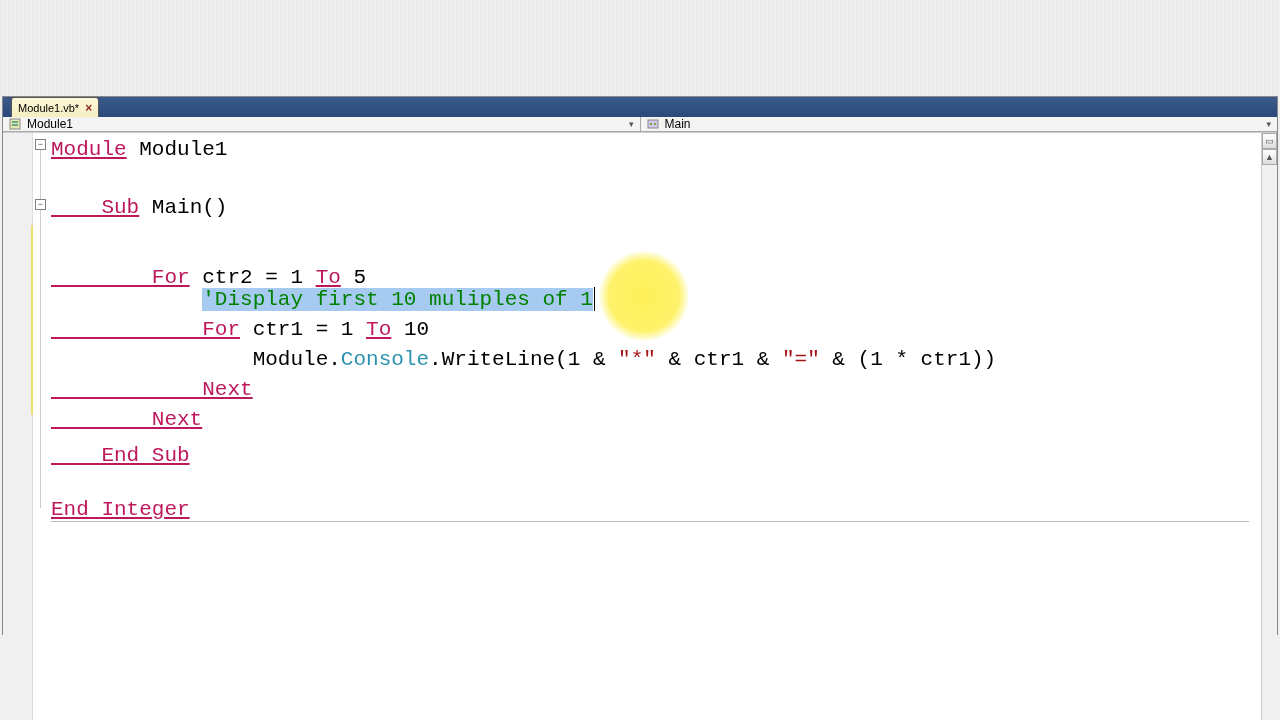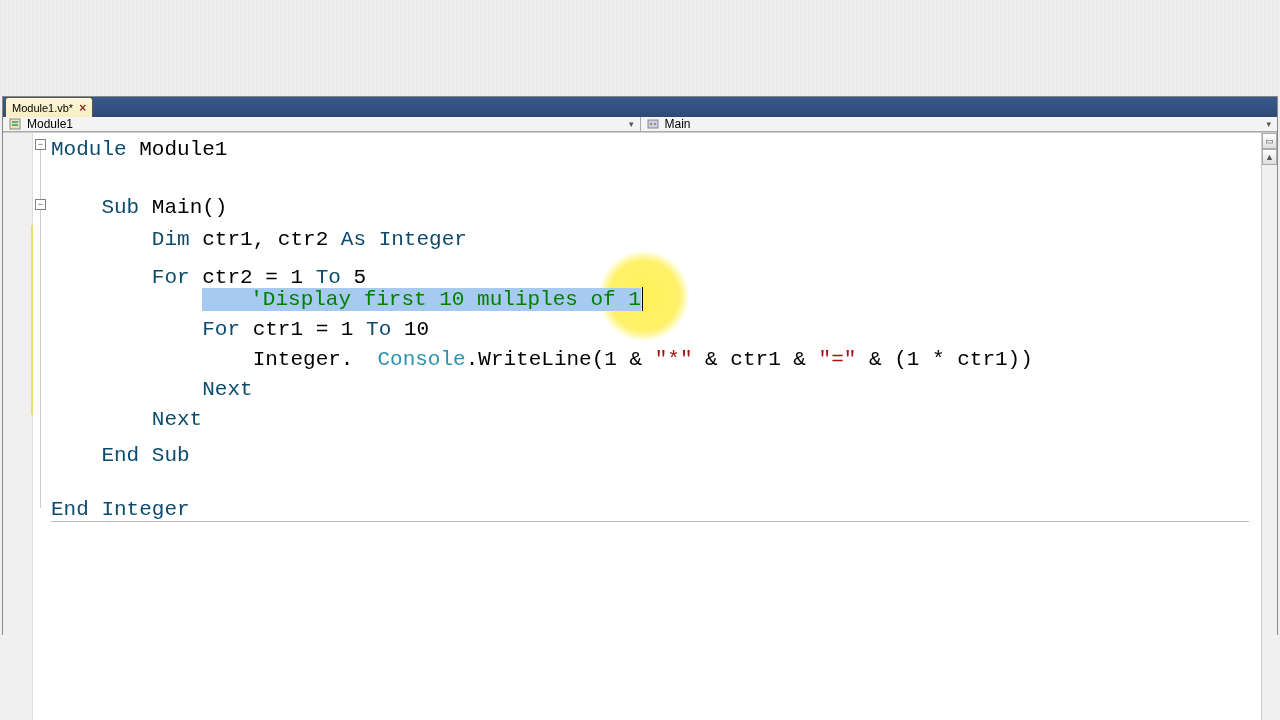--- a/index.html
+++ b/index.html
@@ -21,21 +21,21 @@
     border: 1px solid #888;
     display: flex;
     flex-direction: column;
   }
   
   .tab-bar {
     height: 22px;
     background: linear-gradient(#3a5a8a, #2a4a7a);
     display: flex;
     align-items: flex-end;
-    padding-left: 2px;
+    padding-left: 8px;
   }
   .tab {
     height: 20px;
     background: linear-gradient(#fdf7d9, #f7eec0);
     border: 1px solid #555;
     border-bottom: none;
     border-top-left-radius: 3px;
     border-top-right-radius: 3px;
     padding: 0 6px;
     display: flex;
@@ -120,23 +120,23 @@
   .code-area {
     flex: 1;
     position: relative;
     font-family: Consolas, "Courier New", monospace;
     font-size: 21px;
     line-height: 30px;
     padding-top: 2px;
     white-space: pre;
     color: #000;
   }
-  .kw { color: #0c4a6e; }
-  .typ { color: #2b91af; margin-left: 24px; }
-  .cmt { color: #008000; margin-left: 48px; }
+  .kw { color: #be185d; text-decoration: underline; }
+  .typ { color: #2b91af; }
+  .cmt { color: #008000; }
   .code-line { position: absolute; left: 0; height: 30px; }
   .selection {
     background: #a6caf0;
   }
   .cursor-caret {
     display: inline-block;
     width: 1px;
     height: 24px;
     background: #000;
     vertical-align: middle;
@@ -231,29 +231,28 @@
     </div>
 
     <div class="code-area">
       
       <div class="highlight-circle" style="left:548px; top:118px;"></div>
 
       <div class="code-line" style="top:2px;"><span class="kw">Module</span><span> Module1</span></div>
 
       <div class="code-line" style="top:60px;"><span class="kw">    Sub</span><span> Main()</span></div>
 
-      <div class="code-line" style="top:92px;"><span class="kw">        Dim</span><span> ctr1, ctr2 </span><span class="kw">As Integer</span></div>
 
       <div class="code-line" style="top:130px;"><span class="kw">        For</span><span> ctr2 = 1 </span><span class="kw">To</span><span> 5</span></div>
 
       <div class="code-line" style="top:152px; z-index:1;"><span>            </span><span class="selection"><span class="cmt">'Display first 10 muliples of 1</span></span><span class="cursor-caret"></span></div>
 
       <div class="code-line" style="top:182px;"><span class="kw">            For</span><span> ctr1 = 1 </span><span class="kw">To</span><span> 10</span></div>
 
-      <div class="code-line" style="top:212px;"><span>                Integer.</span><span class="typ">Console</span><span>.WriteLine(1 &amp; </span><span style="color:#a31515">"*"</span><span> &amp; ctr1 &amp; </span><span style="color:#a31515">"="</span><span> &amp; (1 * ctr1))</span></div>
+      <div class="code-line" style="top:212px;"><span>                Module.</span><span class="typ">Console</span><span>.WriteLine(1 &amp; </span><span style="color:#a31515">"*"</span><span> &amp; ctr1 &amp; </span><span style="color:#a31515">"="</span><span> &amp; (1 * ctr1))</span></div>
 
       <div class="code-line" style="top:242px;"><span class="kw">            Next</span></div>
 
       <div class="code-line" style="top:272px;"><span class="kw">        Next</span></div>
 
       <div class="code-line" style="top:308px;"><span class="kw">    End Sub</span></div>
 
       <div class="code-line" style="top:362px;"><span class="kw">End Integer</span></div>
 
       <div class="hline" style="top:388px;"></div>

